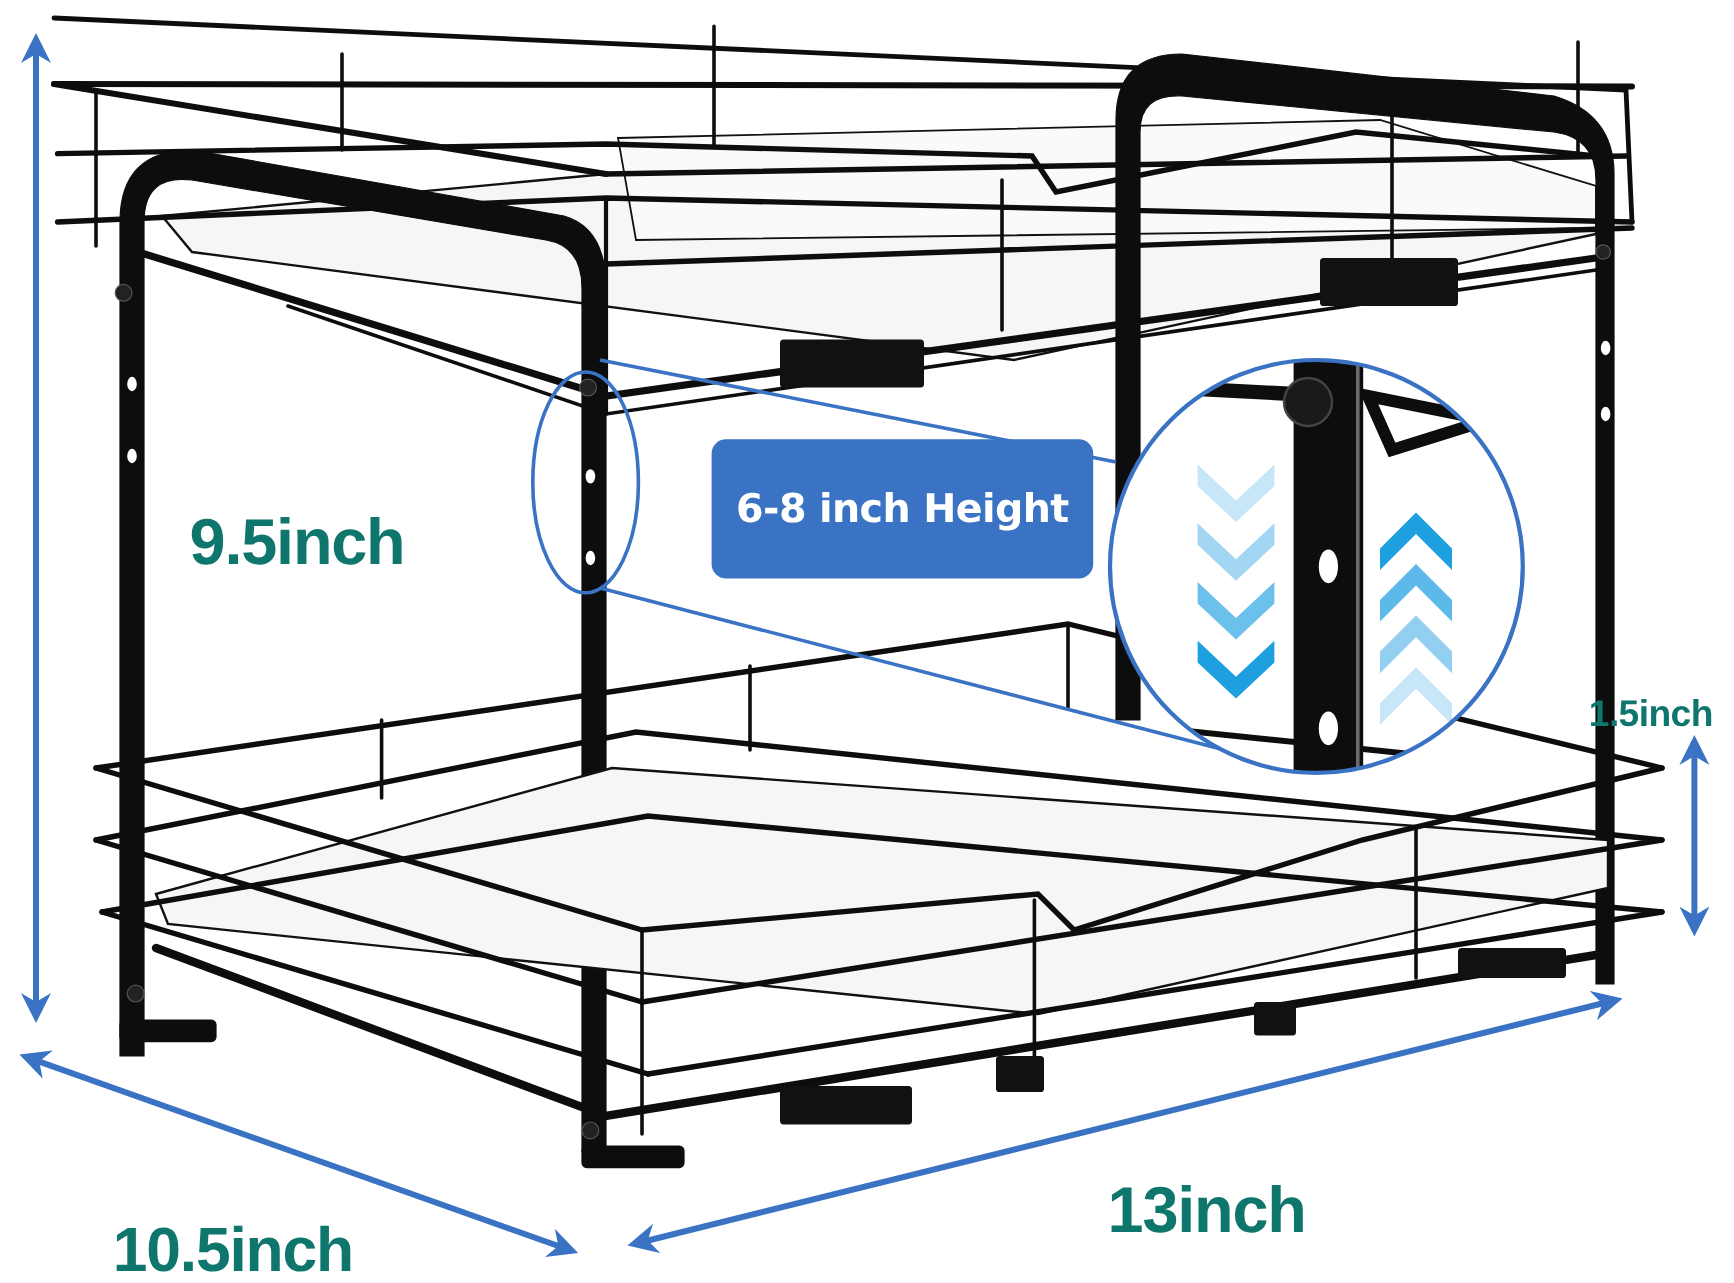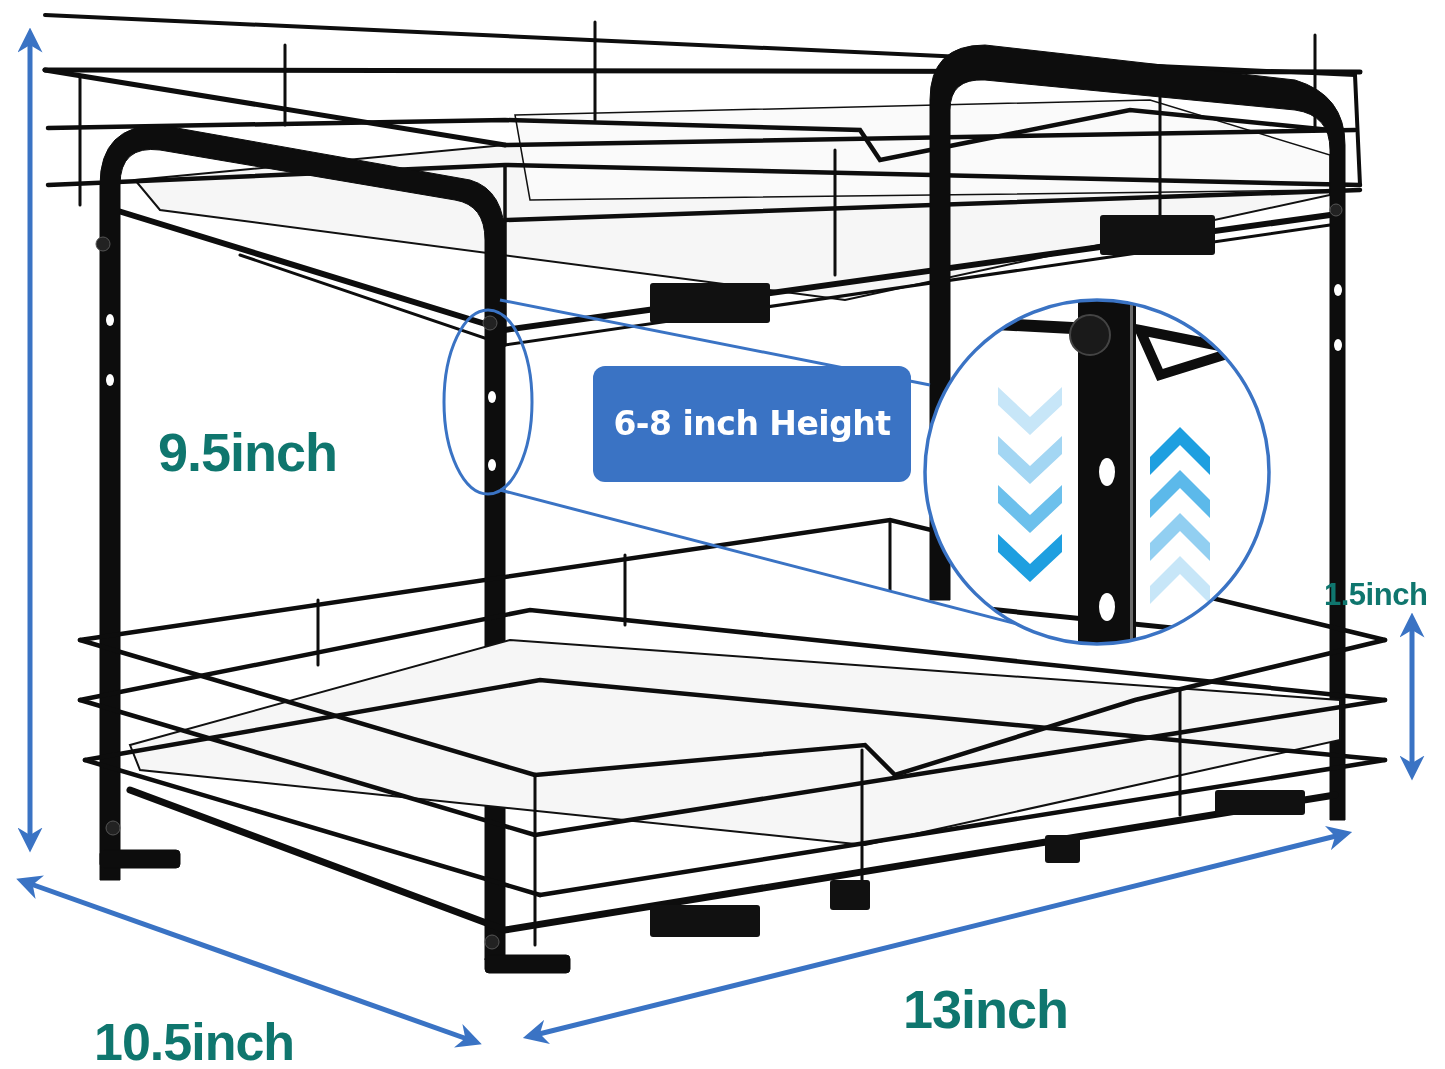--- a/index.html
+++ b/index.html
@@ -1,21 +1,21 @@
 <!DOCTYPE html>
 <html><head>
 <meta charset="utf-8">
 <style>
   html,body{margin:0;padding:0;background:#ffffff;}
   body{width:1445px;height:1069px;position:relative;overflow:hidden;font-family:"DejaVu Sans","Liberation Sans",sans-serif;}
   #stage{position:absolute;left:0;top:0;width:1445px;height:1069px;}
   .dim-label{position:absolute;color:#0f766e;font-weight:bold;white-space:nowrap;line-height:1;font-family:Liberation Sans, sans-serif;}
   #lbl-height{left:158px;top:425px;font-size:54px;letter-spacing:-1px;}
   #lbl-depth{left:94px;top:1016px;font-size:52px;letter-spacing:-1px;}
-  #lbl-width{left:903px;top:982px;font-size:54px;letter-spacing:-1px;}
+  #lbl-width{left:923px;top:982px;font-size:54px;letter-spacing:-1px;}
   #lbl-drawer{left:1324px;top:579px;font-size:31px;letter-spacing:-0.5px;}
   #callout{position:absolute;left:593px;top:366px;width:318px;height:116px;background:#3a73c4;border-radius:12px;color:#fff;display:flex;flex-direction:row;align-items:center;justify-content:center;text-align:center;}
   #callout span{display:block;font-weight:bold;font-size:33px;line-height:42px;letter-spacing:-0.5px;}
 </style>
 </head>
 <body>
 
 <div id="stage">
 <svg width="1445" height="1069" viewBox="0 0 1445 1069" xmlns="http://www.w3.org/2000/svg">
   <defs>

